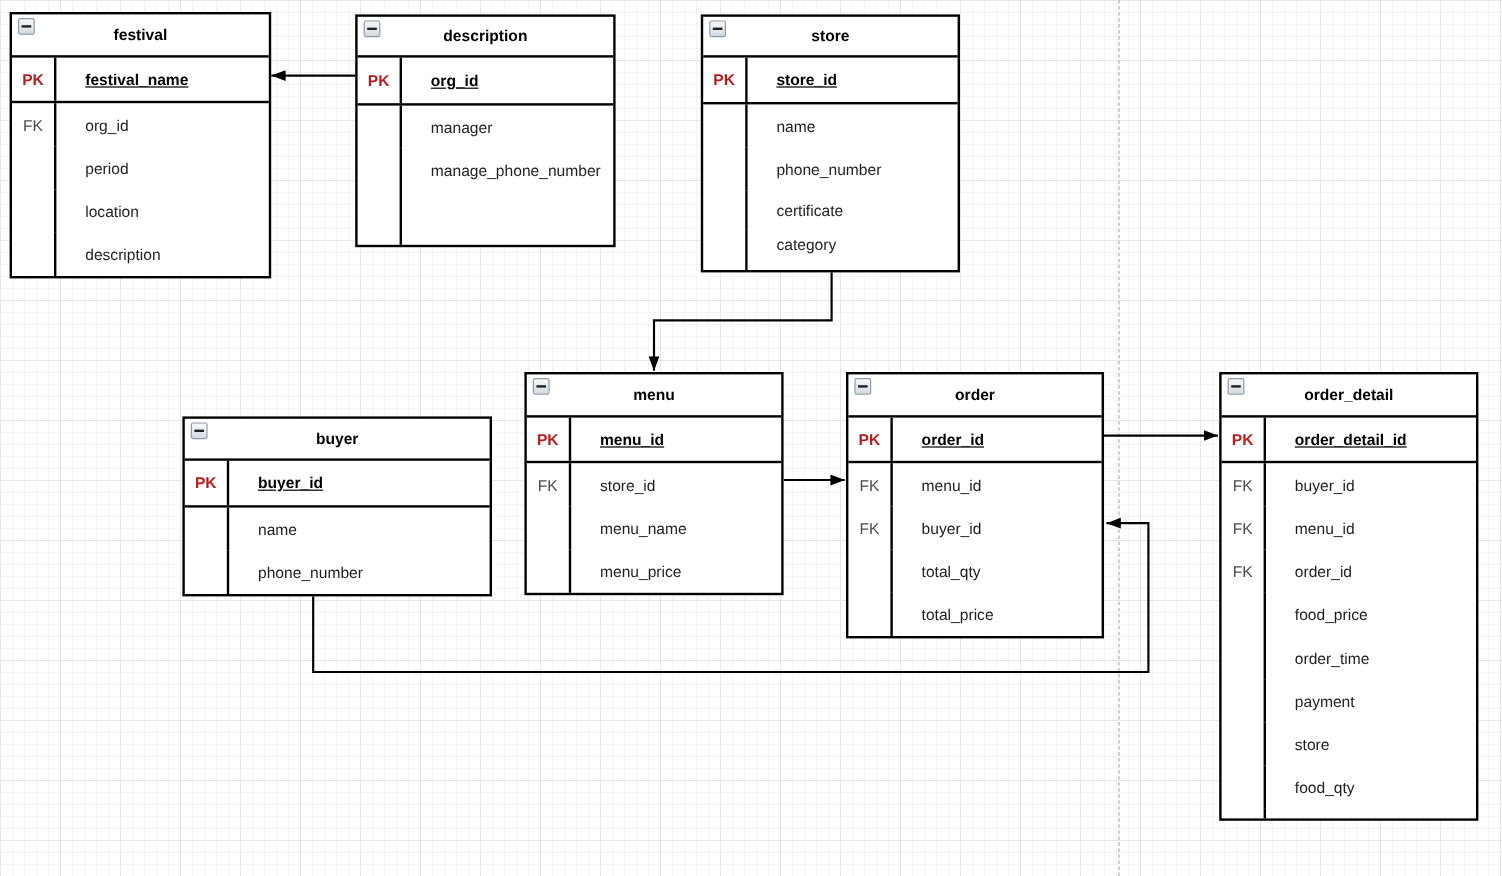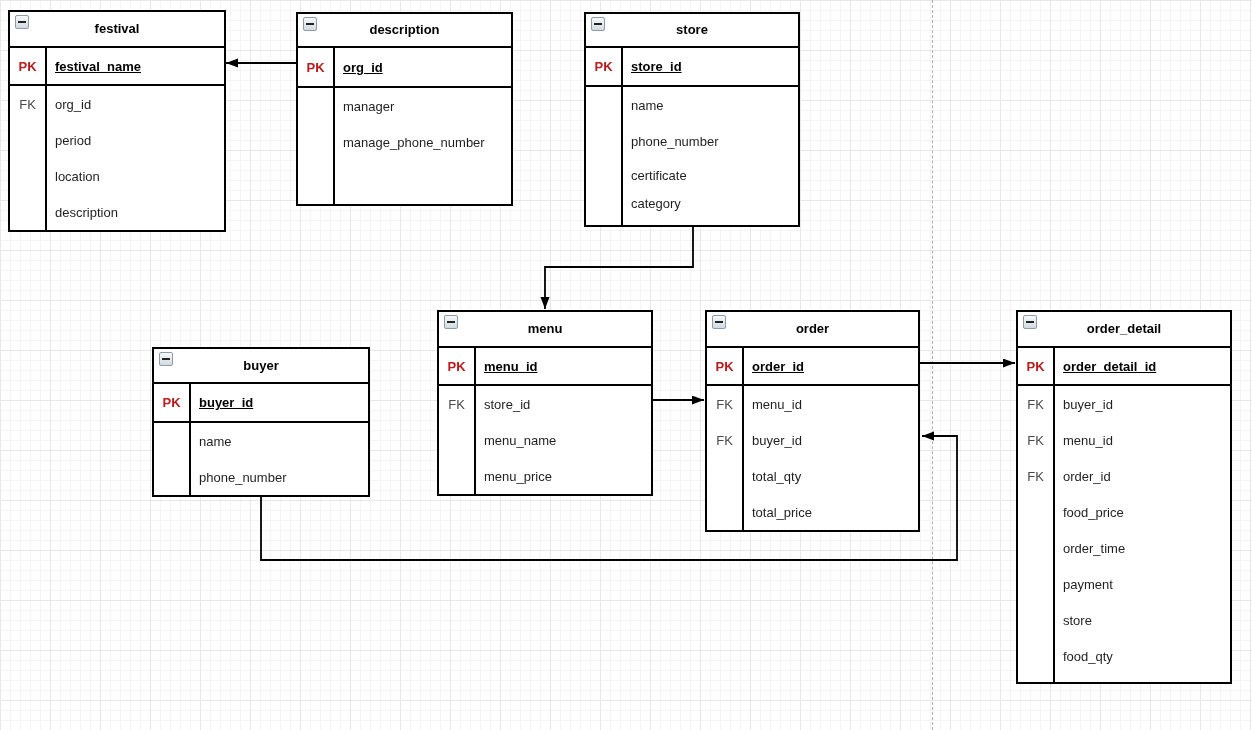--- a/index.html
+++ b/index.html
@@ -18,21 +18,21 @@
   .er-table{position:absolute;background:#fff;border:2px solid #000;box-sizing:border-box}
   .hd{position:relative;border-bottom:2px solid #000;font-weight:bold;text-align:center}
   .collapse{position:absolute;left:5px;top:3px;width:14px;height:14px;box-sizing:border-box;
     border:1px solid #8f9aa3;border-radius:2px;
     background:linear-gradient(180deg,#f7f9fa 0%,#d2dbe2 100%);
     display:flex;align-items:center;justify-content:center}
   .minus{width:8px;height:2px;background:#222}
   .row{display:flex;align-items:stretch}
   .kc{flex:0 0 37px;width:37px;border-right:2px solid #000;box-sizing:border-box;
     display:flex;align-items:center;justify-content:center;color:#4a4a4a}
-  .nc{flex:1;display:flex;align-items:center;padding-left:8px;color:#1f1f1f}
+  .nc{flex:1;display:flex;align-items:center;padding-left:24px;color:#1f1f1f}
   .row.pk{border-bottom:2px solid #000}
   .row.pk .kc{color:#b91c1c;font-weight:bold}
   .row.pk .nc{font-weight:bold;text-decoration:underline;color:#000}
   .overlay{position:absolute;left:0;top:0;pointer-events:none}
   .conn{stroke:#000;stroke-width:1.8;fill:none;stroke-linejoin:miter}
 </style>
 </head>
 <body>
 
 <div class="canvas">
@@ -132,21 +132,21 @@
     <div class="row" style="height:24px">
       <span class="kc"></span>
       <span class="nc">category</span>
     </div>
     <div class="row" style="height:10px">
       <span class="kc"></span>
       <span class="nc"></span>
     </div>
   </div>
 
-  <div class="er-table" style="left:152px;top:347px;width:218px">
+  <div class="er-table" style="left:152px;top:347px;width:258px">
     <div class="hd" style="height:33px;line-height:33px">
       <span class="collapse">
           <span class="minus"></span>
         </span>
       <span>buyer</span>
     </div>
     <div class="row pk" style="height:37px">
       <span class="kc">PK</span>
       <span class="nc">buyer_id</span>
     </div>

